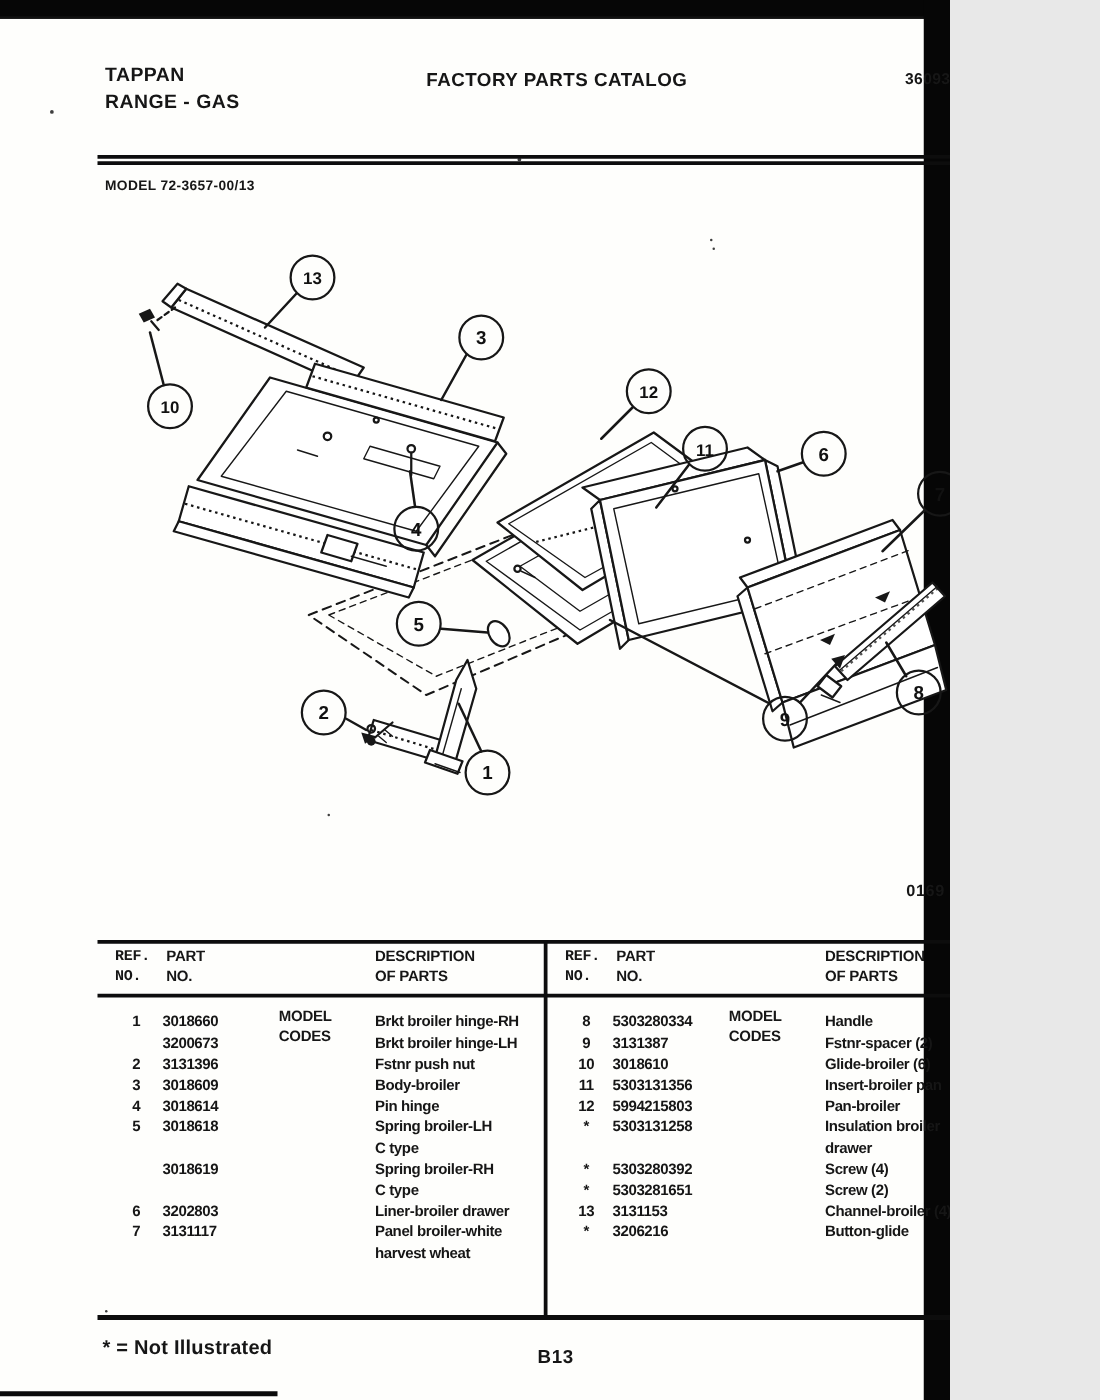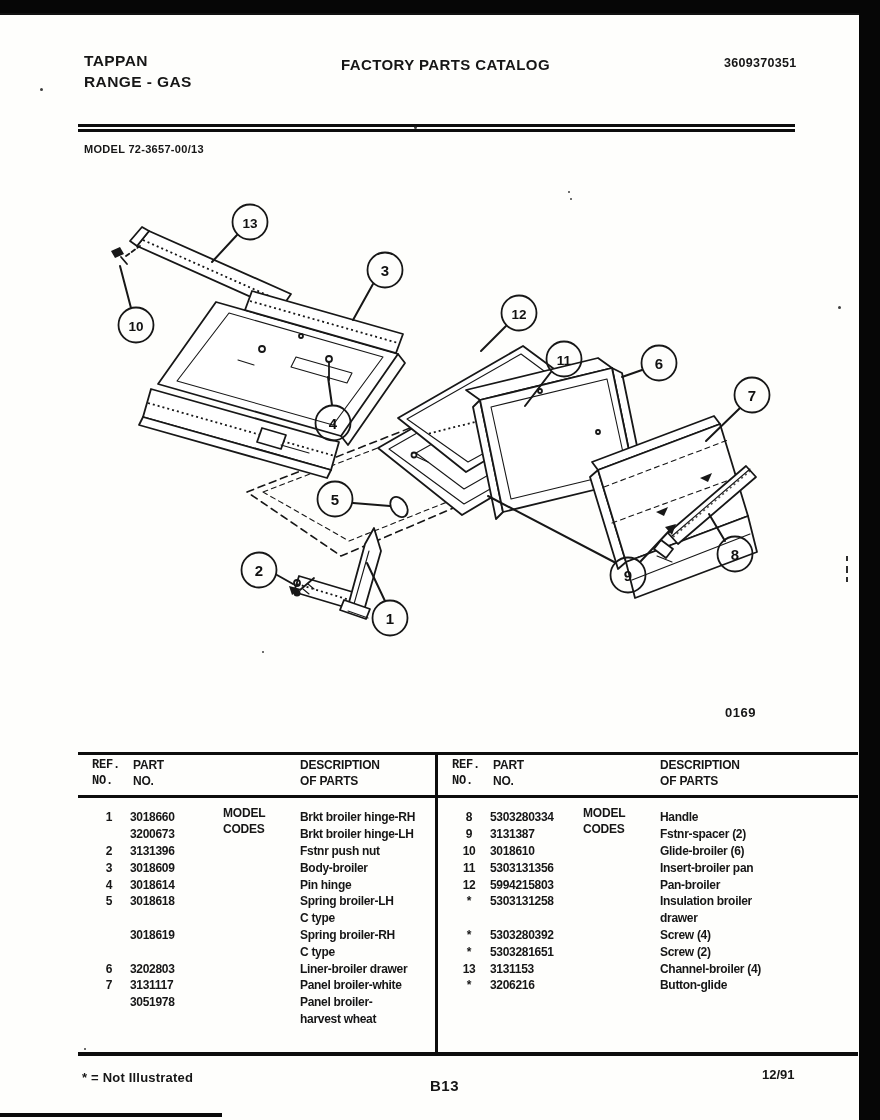--- a/index.html
+++ b/index.html
@@ -1,16 +1,16 @@
 <!DOCTYPE html>
 <html><head>
 <meta charset="utf-8">
 <style>
   html,body{margin:0;padding:0;background:#e8e8e8;}
-  .page{position:relative;width:880px;height:1120px;background:#fefefc;overflow:hidden;
+  .page{position:relative;width:760px;height:1120px;background:#fefefc;overflow:hidden;
         font-family:"Liberation Sans",sans-serif;color:#161616;}
   .abs{position:absolute;}
   
   .top-band{left:0;top:0;width:880px;height:13px;background:#060606;border-bottom:2px solid #111;}
   .right-band{right:0;top:0;width:21px;height:1120px;background:#060606;}
   .speck{width:3px;height:3px;border-radius:50%;background:#1c1c1c;opacity:.85;}
   .edge-tick{width:2px;background:#2e2e2e;}
   
   .brand{left:84px;top:50px;font-size:15.5px;font-weight:bold;line-height:21px;letter-spacing:.4px;}
   .title{left:341px;top:56px;font-size:15px;font-weight:bold;letter-spacing:.4px;}
@@ -42,21 +42,21 @@
   .tcell{flex:none;}
   .c-ref{width:42px;text-align:center;}
   .c-part{width:93px;}
   .c-codes{width:77px;}
   .c-desc{flex:1;}
   .h-ref{width:42px;padding-left:4px;box-sizing:border-box;font-family:Liberation Mono, monospace;}
   .h-part{width:93px;padding-left:3px;box-sizing:border-box;}
   .h-codes{width:77px;margin-top:48px;}
   .h-desc{flex:1;}
   
-  .foot-note{left:82px;top:1070px;font-size:13px;font-weight:bold;letter-spacing:.2px;text-align:right;}
+  .foot-note{left:82px;top:1070px;font-size:16px;font-weight:bold;letter-spacing:.2px;text-align:right;}
   .foot-page{left:430px;top:1077px;font-size:15px;font-weight:bold;letter-spacing:.5px;}
   .foot-date{left:762px;top:1067px;font-size:13px;font-weight:bold;}
   .bot-line{left:0;top:1113px;width:222px;height:4px;background:#0a0a0a;}
 </style>
 </head>
 <body>
 
 <div class="page">
 
   <div class="abs top-band"></div>
@@ -361,26 +361,20 @@
         <div class="tcell c-desc">Liner-broiler drawer</div>
       </div>
       <div class="trow">
         <div class="tcell c-ref">7</div>
         <div class="tcell c-part">3131117</div>
         <div class="tcell c-codes"></div>
         <div class="tcell c-desc">Panel broiler-white</div>
       </div>
       <div class="trow">
         <div class="tcell c-ref"></div>
-        <div class="tcell c-part">3051978</div>
-        <div class="tcell c-codes"></div>
-        <div class="tcell c-desc">Panel broiler-</div>
-      </div>
-      <div class="trow">
-        <div class="tcell c-ref"></div>
         <div class="tcell c-part"></div>
         <div class="tcell c-codes"></div>
         <div class="tcell c-desc">harvest wheat</div>
       </div>
     </div>
   <div class="abs tbody" id="rows-right" style="left:448px;">
       <div class="trow">
         <div class="tcell c-ref">8</div>
         <div class="tcell c-part">5303280334</div>
         <div class="tcell c-codes"></div>

